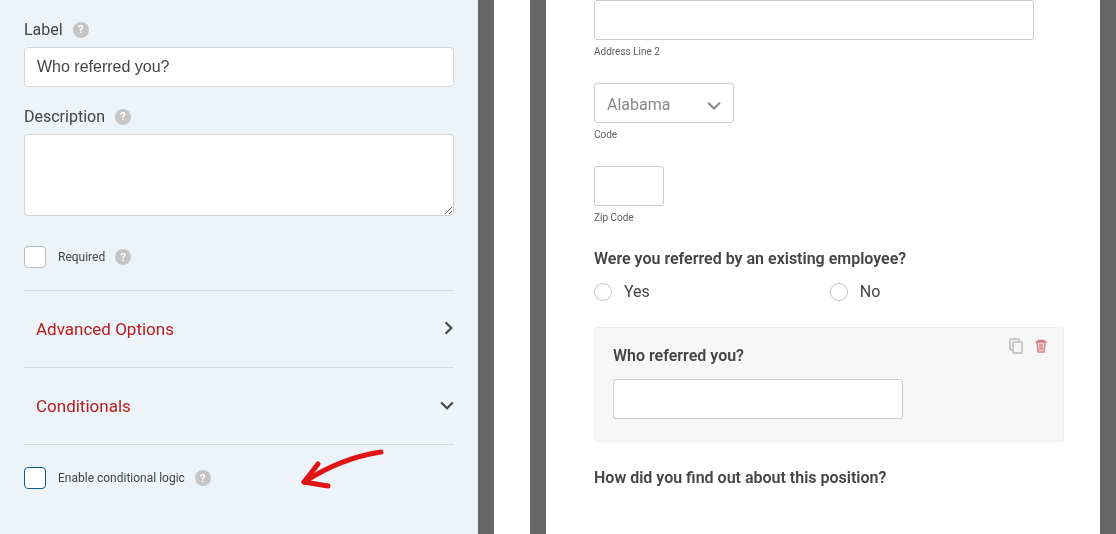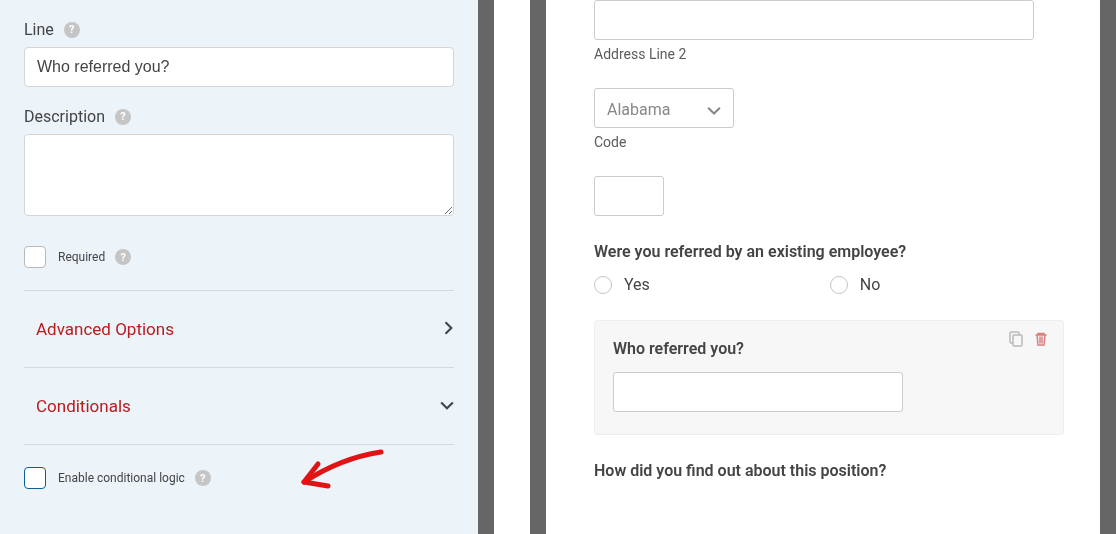--- a/index.html
+++ b/index.html
@@ -131,21 +131,21 @@
     .preview-input {
       width: 100%;
       padding: 8px 10px;
       border: 1px solid #cccccc;
       border-radius: 3px;
       font-size: 15px;
       background: #ffffff;
       height: 40px;
     }
     .preview-label {
-      font-size: 14px;
+      font-size: 10px;
       color: #5c5c5c;
       margin-top: 6px;
       display: block;
     }
     .row { display: flex; gap: 16px; }
     .col { display: flex; flex-direction: column; }
     .preview-section { margin-bottom: 26px; }
     .preview-title {
       font-size: 16px;
       font-weight: 600;
@@ -209,21 +209,21 @@
   </style>
 </head>
 <body>
 
 <div class="container">
 
   <div class="sidebar">
 
     <div class="field-group">
       <div class="field-label-row">
-        <span>Line</span>
+        <span>Label</span>
         <span class="help-icon">?</span>
       </div>
       <input type="text" class="text-input" value="Who referred you?" style="">
     </div>
 
     <div class="field-group">
       <div class="field-label-row">
         <span>Description</span>
         <span class="help-icon">?</span>
       </div>
@@ -292,20 +292,21 @@
                   </svg>
             </span>
           </div>
           <span class="preview-label">Code</span>
         </div>
       </div>
     </div>
 
     <div class="preview-section">
       <input type="text" class="preview-input zip-input" style="">
+      <span class="preview-label">Zip Code</span>
     </div>
 
     <div class="preview-section">
       <div class="preview-title">Were you referred by an existing employee?</div>
       <div class="radio-row">
         <div class="radio-item">
           <div class="radio"></div>
           <span class="radio-label">Yes</span>
         </div>
         <div class="radio-item">

